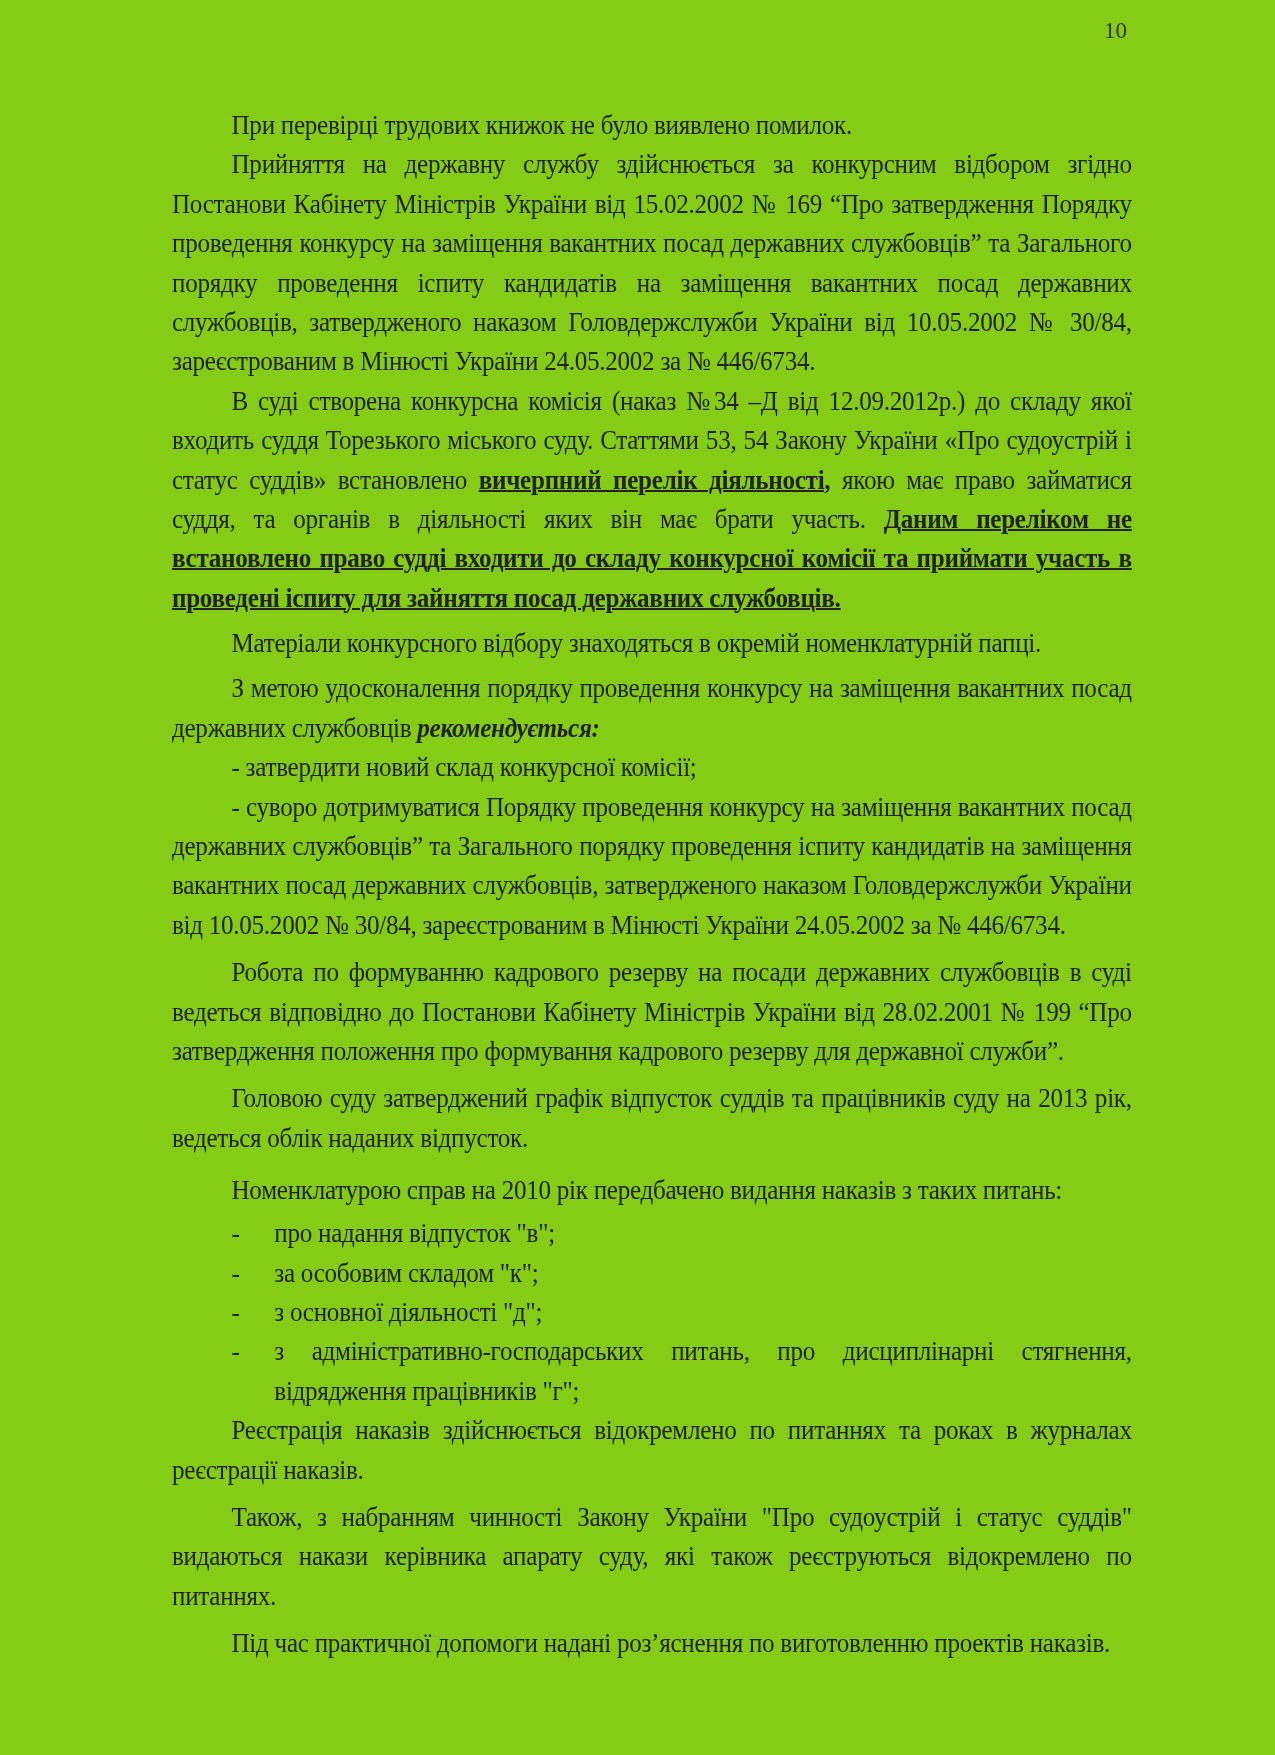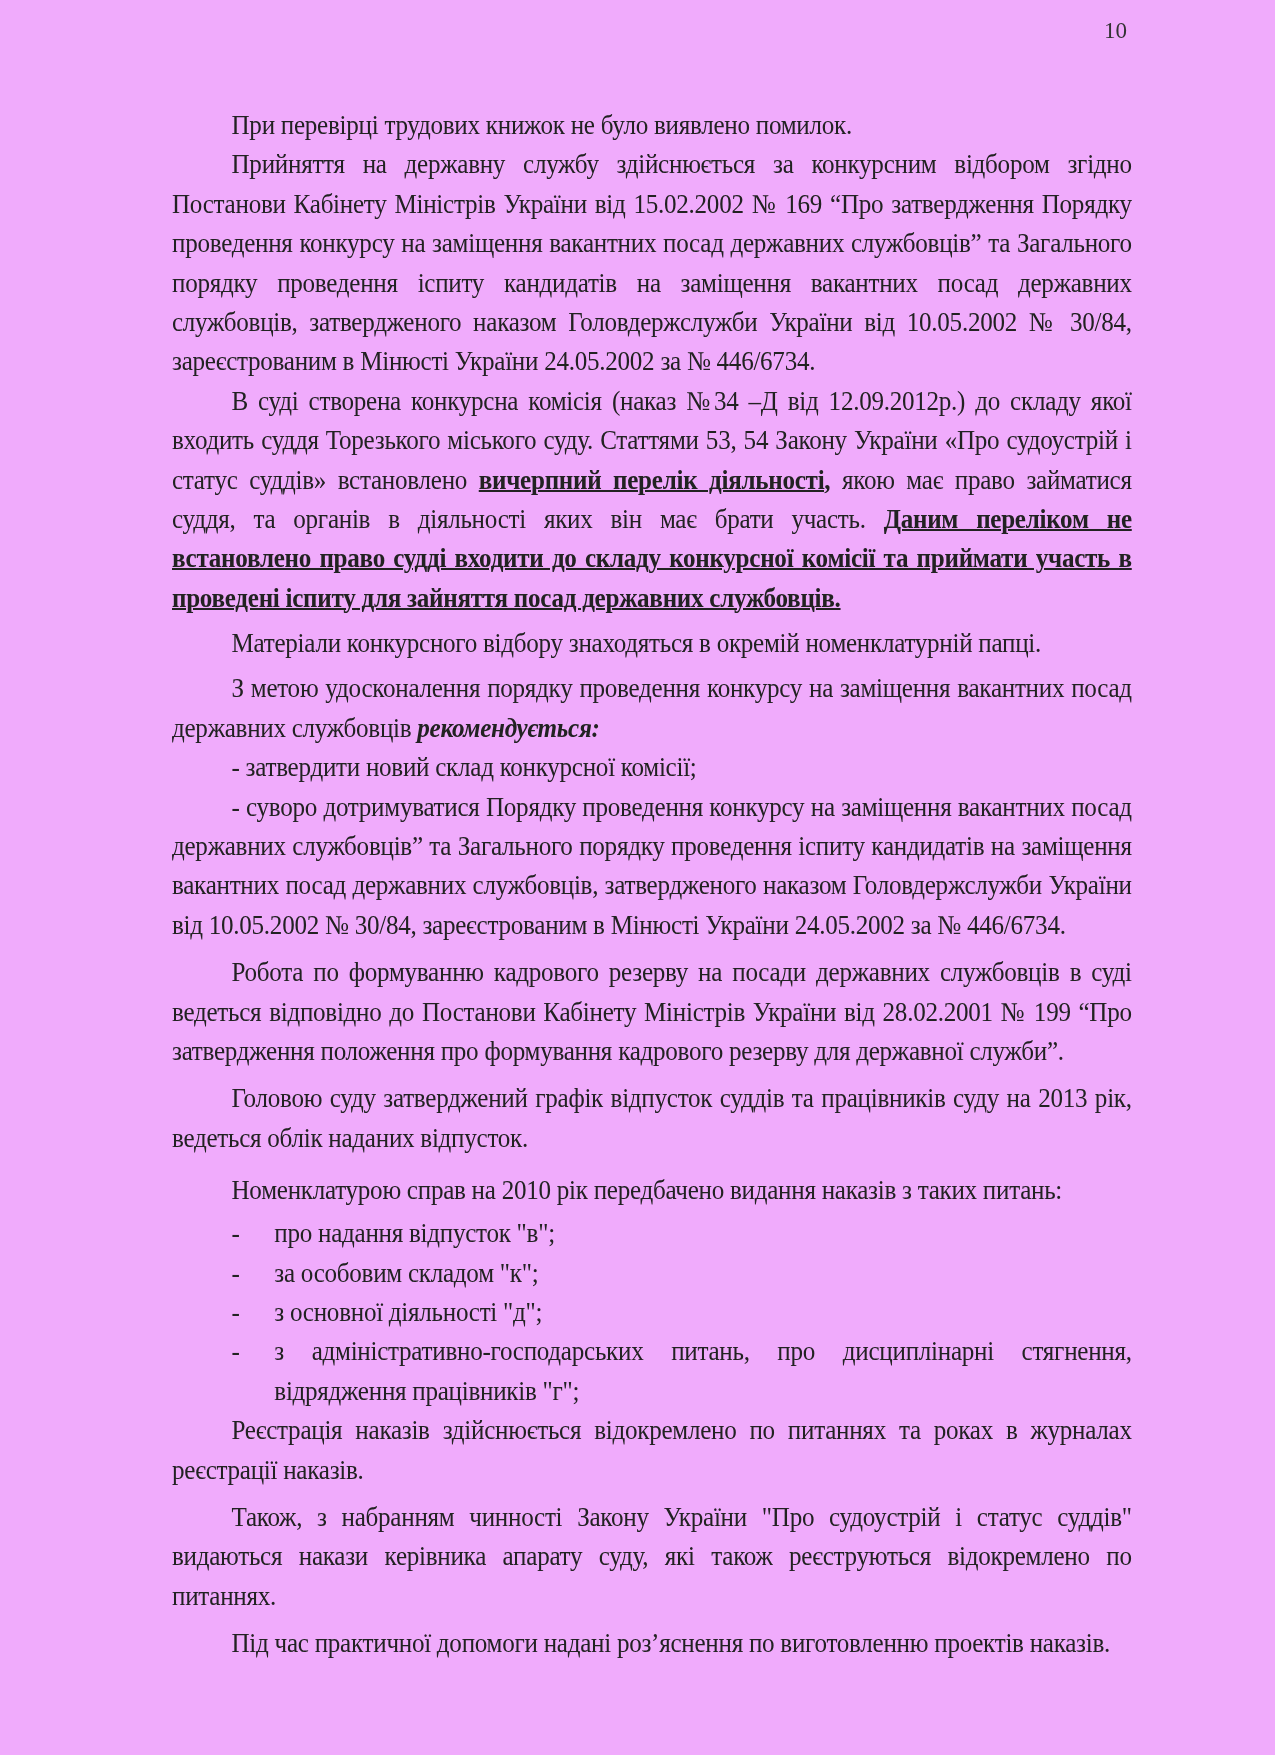--- a/index.html
+++ b/index.html
@@ -1,19 +1,19 @@
 <!DOCTYPE html>
 <html><head>
 <meta charset="utf-8">
 <style>
   html, body { margin: 0; padding: 0; background: #ffffff; }
   body { width: 1275px; height: 1755px; position: relative; overflow: hidden; }
   .page {
     position: absolute; left: 0; top: 0; width: 1275px; height: 1755px;
-    background: #f0abfc; color: #222222;
+    background: #84cc16; color: #222222;
     font-family: "Liberation Serif", "DejaVu Serif", serif;
   }
   .page-number {
     position: absolute; left: 1104px; top: 18px; font-size: 23px; color: #333;
   }
   .body {
     position: absolute; left: 172px; top: 106px; width: 960px;
     font-size: 27px; line-height: 39.4px; letter-spacing: -0.3px;
     transform: scaleX(0.93); transform-origin: left top;
     width: 1032px;

